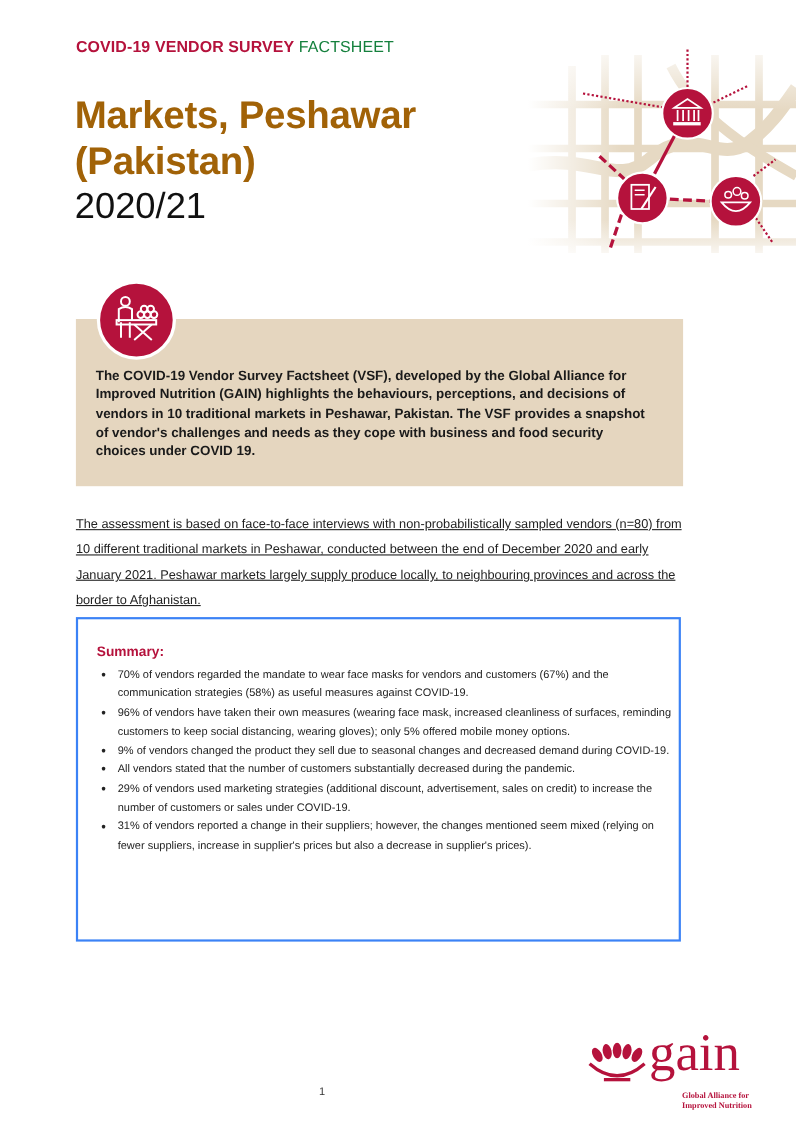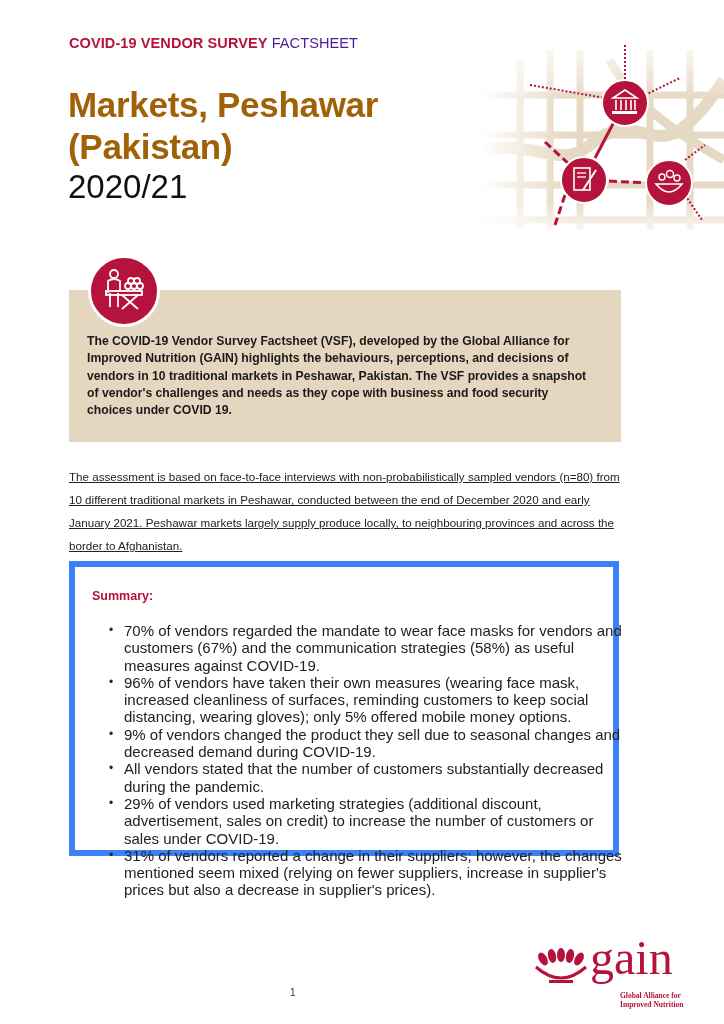--- a/index.html
+++ b/index.html
@@ -1,29 +1,29 @@
 <!DOCTYPE html>
 <html><head>
 <meta charset="utf-8">
 <style>
   html, body { margin:0; padding:0; background:#ffffff; }
   body { width:724px; height:1024px; position:relative; overflow:hidden; font-family:"Liberation Sans", sans-serif; color:#1a1a1a; }
   .kicker { position:absolute; left:69px; top:35px; font-size:14.5px; letter-spacing:0.1px; }
   .kicker .brand { color:#b5123c; font-weight:bold; }
-  .kicker .rest { color:#4c1d95; }
+  .kicker .rest { color:#15803d; }
   .title { position:absolute; left:68px; top:84px; font-size:35px; font-weight:bold; line-height:42px; color:#a16207; letter-spacing:-0.3px; }
   .year { position:absolute; left:68px; top:167px; font-size:33px; line-height:40px; color:#111; font-weight:normal; }
   .hero { position:absolute; left:480px; top:40px; width:244px; height:200px; }
   .intro-box { position:absolute; left:69px; top:290px; width:552px; height:152px; background:#e5d6bf; }
   .intro-icon { position:absolute; left:88px; top:255px; width:72px; height:72px; border-radius:50%; background:#b5123c; border:3px solid #fff; box-sizing:border-box; display:flex; align-items:center; justify-content:center; }
   .intro-text { position:absolute; left:87px; top:333px; width:510px; font-size:12.2px; font-weight:bold; line-height:17.3px; color:#1a1a1a; }
   .assess { position:absolute; left:69px; top:465px; width:560px; font-size:11.6px; line-height:23px; color:#222;text-decoration:underline; }
-  .summary { position:absolute; left:69px; top:561px; width:550px; height:295px; border:6px solid #3b82f6; box-sizing:border-box; }
+  .summary { position:absolute; left:69px; top:561px; width:550px; height:295px; border:2px solid #3b82f6; box-sizing:border-box; }
   .summary h3 { margin:0; position:absolute; left:17px; top:22px; font-size:12.5px; font-weight:bold; color:#b5123c; }
-  .summary ul { position:absolute; left:16px; top:38px; width:520px; margin:17px; padding:0; list-style:none; font-size:15px; line-height:17.3px; color:#222; }
+  .summary ul { position:absolute; left:16px; top:38px; width:520px; margin:4px; padding:0; list-style:none; font-size:10px; line-height:17.3px; color:#222; }
   .summary li { position:relative; padding-left:16px; }
   .summary li::before { content:"•"; position:absolute; left:1px; top:0; font-size:12px; }
   .page-num { position:absolute; left:290px; top:987px; font-size:10px; color:#333; }
   .logo { position:absolute; left:533px; top:945px; width:160px; height:56px; }
   .logo .word { position:absolute; left:57px; top:-8px; font-family:"Liberation Serif", serif; font-size:48px; color:#b5123c; line-height:42px; }
   .logo .sub { position:absolute; left:87px; top:34px; font-family:"Liberation Serif", serif; font-size:7.5px; line-height:9px; color:#b5123c; font-weight:bold;margin-top:12px; }
 </style>
 </head>
 <body>
 

